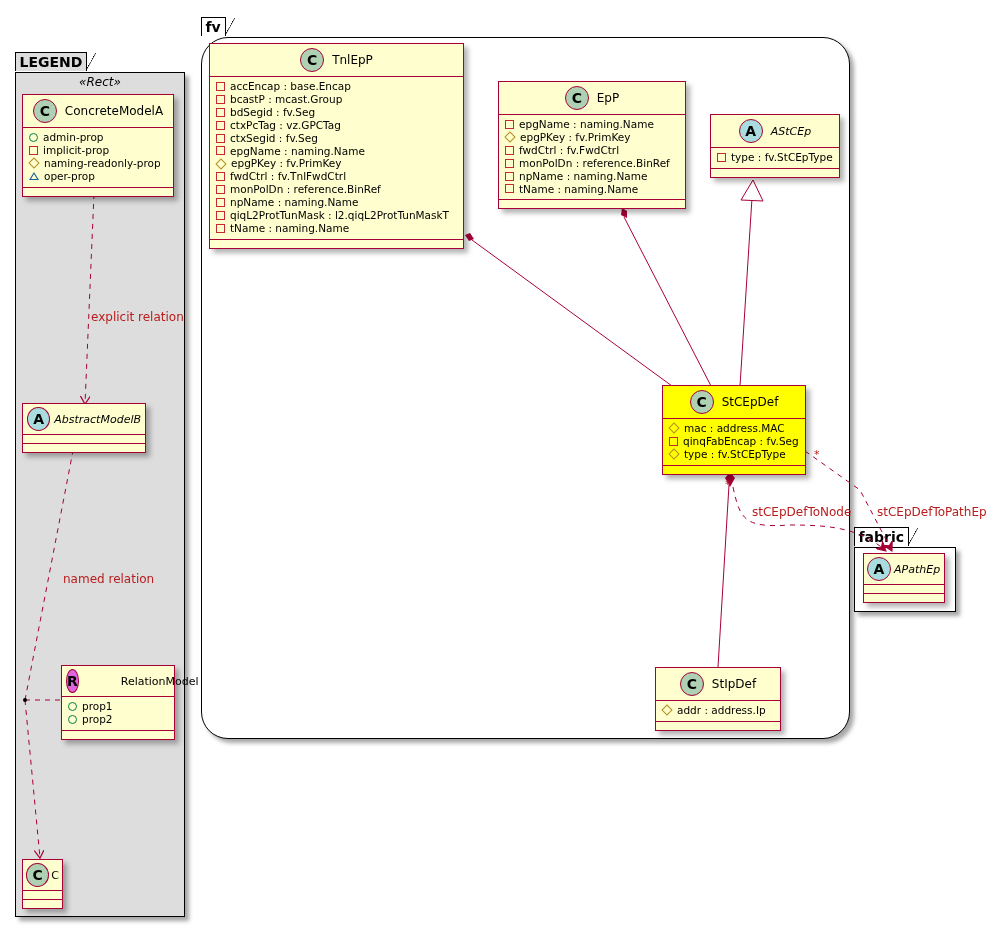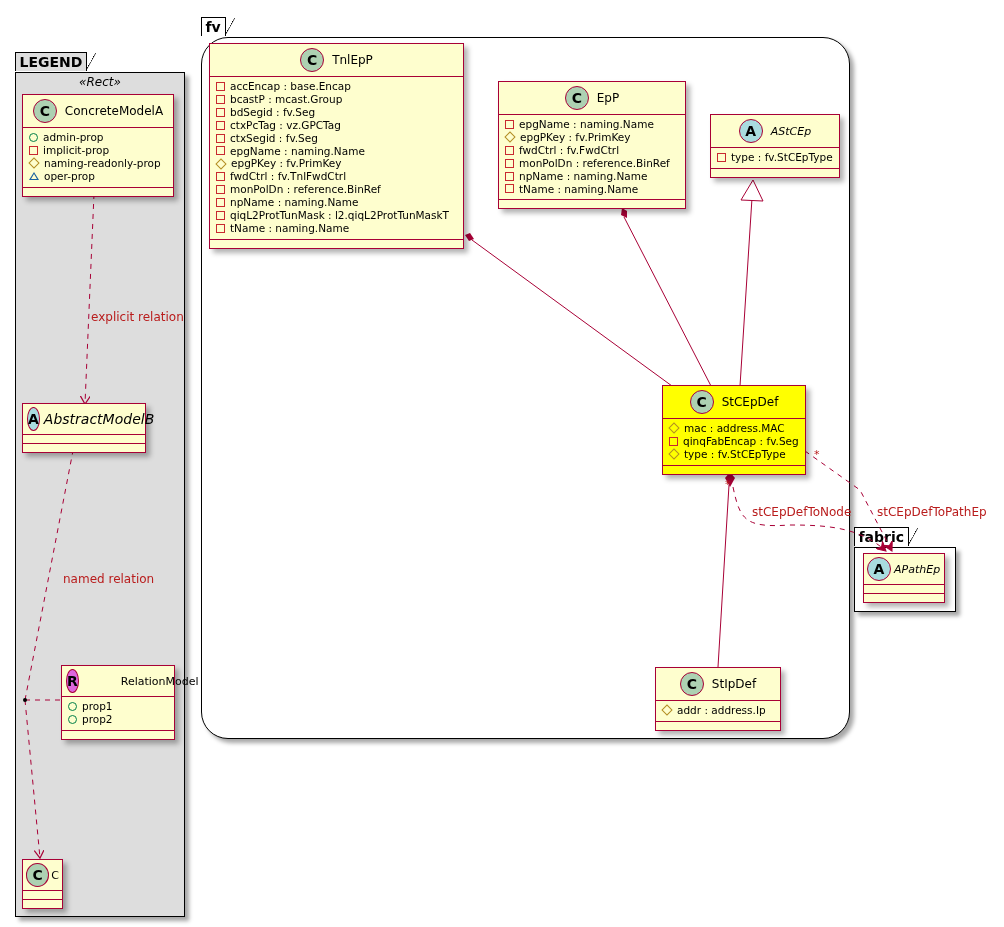--- a/index.html
+++ b/index.html
@@ -114,21 +114,21 @@
         <span class="vis package"></span>
         <span>oper-prop</span>
       </div>
   </div>
   <div class="empty-sec"></div>
 </div>
 
 <div class="cls" style="left:22px; top:403px; width:122px;">
   <div class="cls-head left">
     <span class="circle a">A</span>
-    <span class="cls-name abstract" style="font-size:14px;">AbstractModelB</span>
+    <span class="cls-name abstract" style="font-size:11px;">AbstractModelB</span>
   </div>
   <div class="empty-sec"></div>
   <div class="empty-sec"></div>
 </div>
 
 <div class="cls" style="left:61px; top:665px; width:112px;">
   <div class="cls-head left">
     <span class="circle r">R</span>
     <span class="cls-name" style="font-size:11px;margin-left:38px;">RelationModel</span>
   </div>

